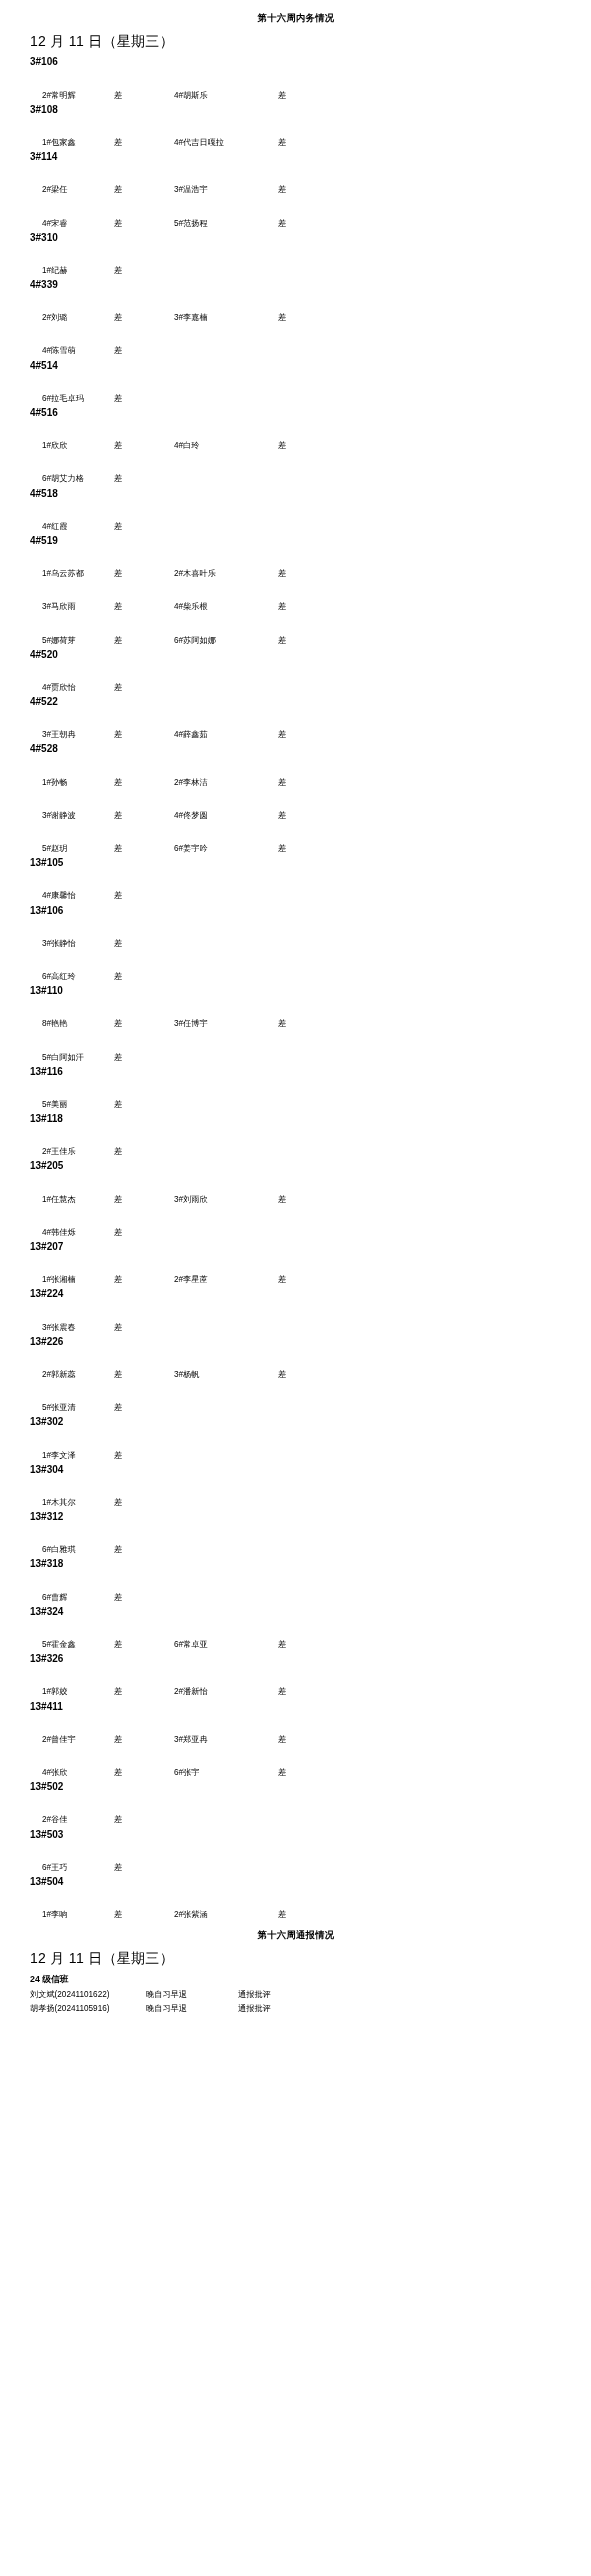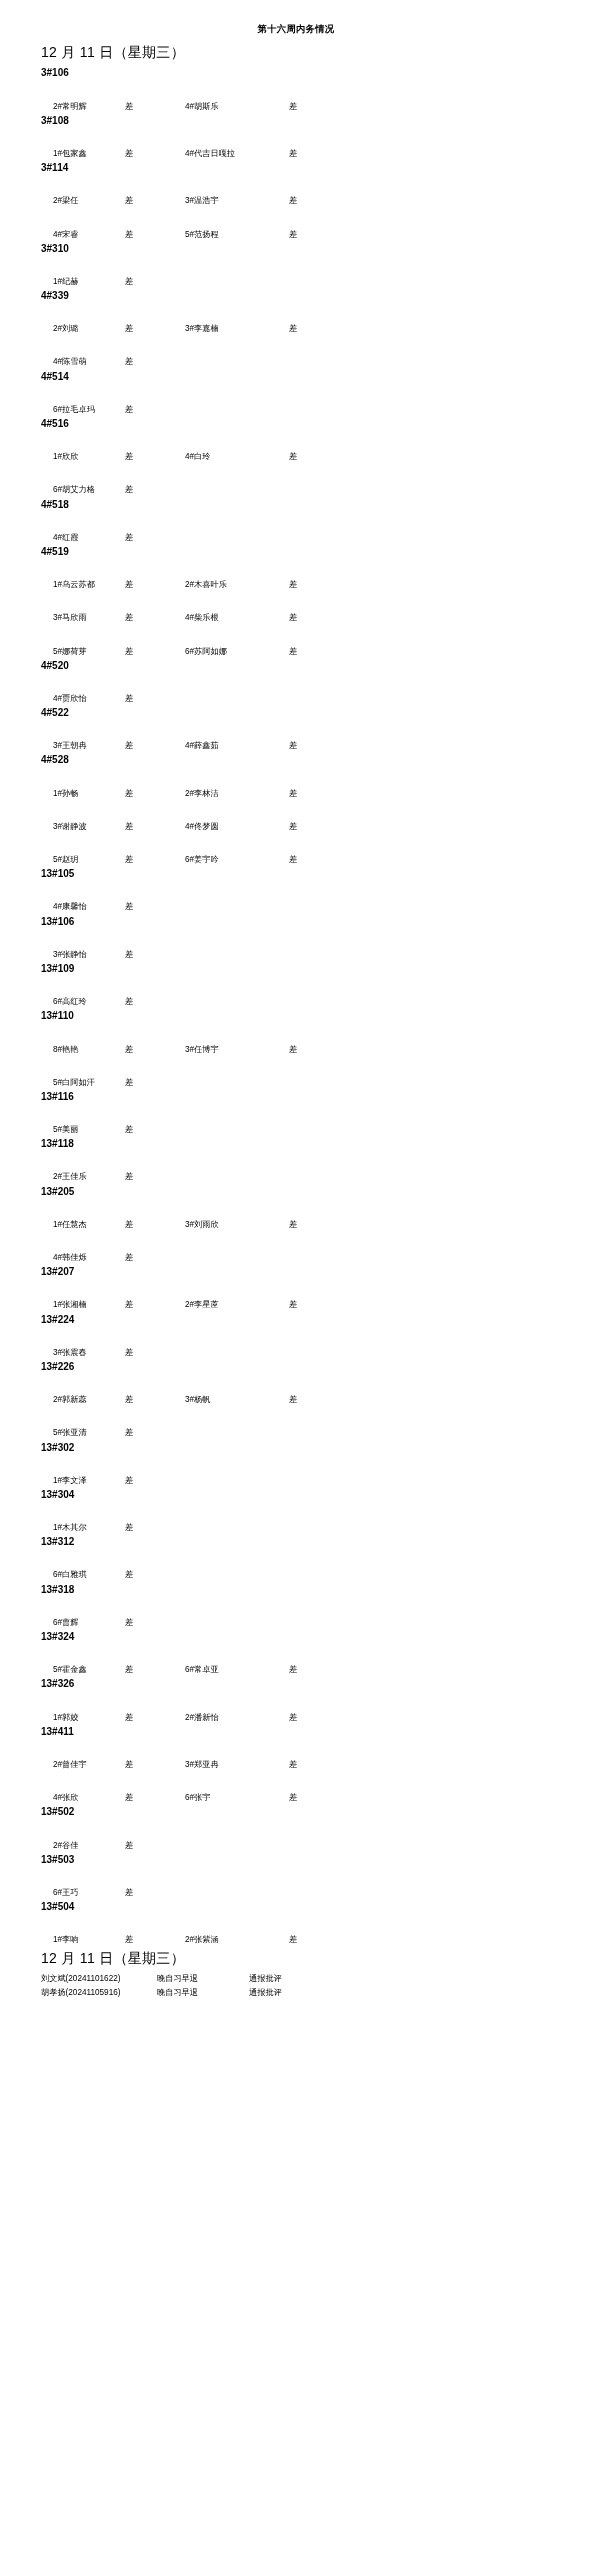--- a/index.html
+++ b/index.html
@@ -9,21 +9,21 @@
     background: #ffffff;
     font-family: "Liberation Sans", "DejaVu Sans", sans-serif;
   }
   body {
     width: 592px;
     min-height: 2576px;
     position: relative;
   }
   .page {
     width: 592px;
-    padding: 15px;
+    padding: 4px;
   }
   .title-row {
     text-align: center;
     font-weight: bold;
     font-size: 9.3px;
     color: #000;
     padding: 7.7px 0 5.5px 0;
     letter-spacing: 0.3px;
   }
   .date-row {
@@ -219,21 +219,20 @@
         <div class="c-name2"></div>
         <div class="c-mark2"></div>
       </div>
       <div class="room-row">13#106</div>
       <div class="entry-row">
         <div class="c-name">3#张静怡</div>
         <div class="c-mark">差</div>
         <div class="c-name2"></div>
         <div class="c-mark2"></div>
       </div>
-      <div class="room-row">13#109</div>
       <div class="entry-row">
         <div class="c-name">6#高红玲</div>
         <div class="c-mark">差</div>
         <div class="c-name2"></div>
         <div class="c-mark2"></div>
       </div>
       <div class="room-row">13#110</div>
       <div class="entry-row">
         <div class="c-name">8#艳艳</div>
         <div class="c-mark">差</div>
@@ -371,23 +370,25 @@
       </div>
       <div class="room-row">13#504</div>
       <div class="entry-row">
         <div class="c-name">1#李响</div>
         <div class="c-mark">差</div>
         <div class="c-name2">2#张紫涵</div>
         <div class="c-mark2">差</div>
       </div>
     </div>
 
+  <div class="section-title">第十六周通报情况</div>
 
   <div class="date-row">12 月 11 日（星期三）</div>
 
+  <div class="subhead-row">24 级信班</div>
 
   <div id="report-container">
       <div class="report-row">
         <div class="r-name">刘文斌(20241101622)</div>
         <div class="r-reason">晚自习早退</div>
         <div class="r-result">通报批评</div>
       </div>
       <div class="report-row">
         <div class="r-name">胡孝扬(20241105916)</div>
         <div class="r-reason">晚自习早退</div>

